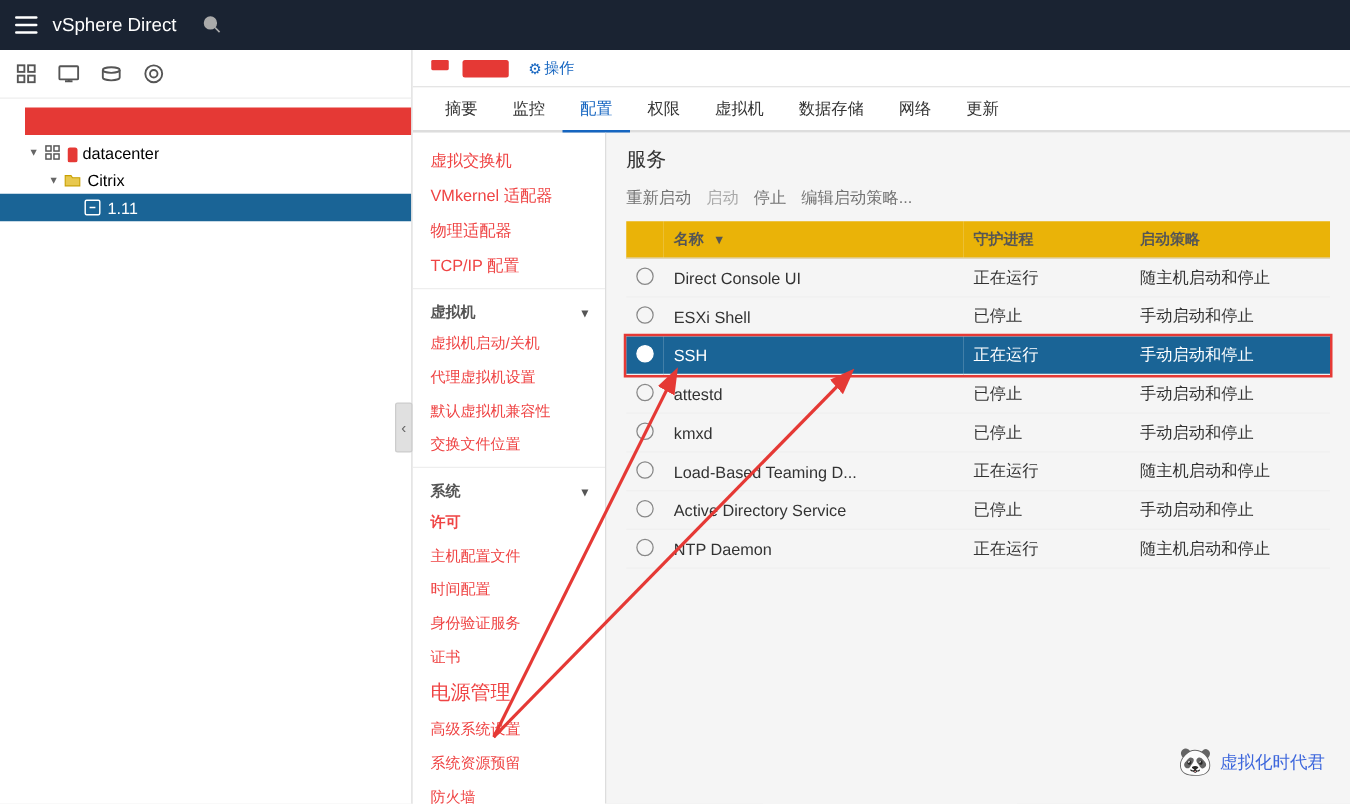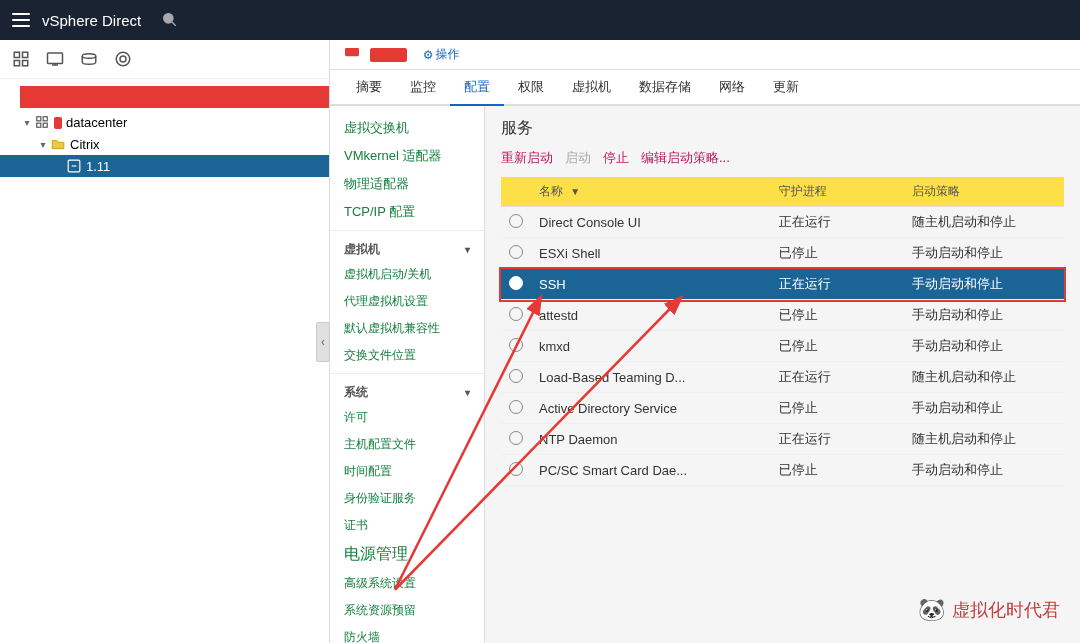--- a/index.html
+++ b/index.html
@@ -125,53 +125,53 @@
       width: 155px;
       background: #fff;
       border-right: 1px solid #ddd;
       overflow-y: auto;
       padding: 8px 0;
     }
     .menu-item {
       padding: 5px 14px;
       font-size: 13px;
       cursor: pointer;
-      color: #15803d;
+      color: #ef4444;
       display: flex;
       align-items: center;
       justify-content: space-between;
     }
     .menu-section { padding: 6px 14px 3px; font-size: 12px; color: #555; font-weight: 600; display: flex; align-items: center; justify-content: space-between; cursor: pointer; }
     .menu-section .arrow { font-size: 10px; }
     .menu-divider { height: 1px; background: #eee; margin: 4px 0; }
 
     
     .service-panel { flex: 1; padding: 12px 16px; overflow-y: auto; }
     .service-title { font-size: 16px; font-weight: 500; color: #333; margin-bottom: 10px; }
     .service-actions { display: flex; gap: 12px; margin-bottom: 10px; }
     .service-action-btn {
       font-size: 13px;
-      color: #be185d;
+      color: #737373;
       cursor: pointer;
       background: none;
       border: none;
       padding: 0;
     }
     .service-action-btn.disabled { color: #aaa; cursor: default; }
 
     
     .service-table { width: 100%; border-collapse: collapse; }
     .service-table th {
       text-align: left;
       padding: 6px 8px;
       font-size: 12px;
       color: #555;
       border-bottom: 1px solid #ddd;
-      font-weight: 400;
-      background: #fde047;
+      font-weight: 700;
+      background: #eab308;
     }
     .service-table td {
       padding: 6px 8px;
       font-size: 13px;
       color: #333;
       border-bottom: 1px solid #f0f0f0;
       vertical-align: middle;
       margin-top: 32px;
     }
     .service-table tr.selected td { background: #1a6496; color: #fff; }
@@ -196,21 +196,21 @@
     .watermark {
       position: absolute;
       bottom: 20px;
       right: 20px;
       opacity: 0.85;
       display: flex;
       align-items: center;
       gap: 6px;
     }
     .watermark-icon { font-size: 22px; }
-    .watermark-text { font-size: 18px; color: #b91c1c; }
+    .watermark-text { font-size: 14px; color: #1d4ed8; }
 
     
     .arrows-overlay {
       position: absolute;
       top: 0; left: 0;
       width: 100%; height: 100%;
       pointer-events: none;
       z-index: 20;
     }
 
@@ -382,21 +382,21 @@
           </div>
           <div class="menu-item" style="font-size:12px;">虚拟机启动/关机</div>
           <div class="menu-item" style="font-size:12px;">代理虚拟机设置</div>
           <div class="menu-item" style="font-size:12px;">默认虚拟机兼容性</div>
           <div class="menu-item" style="font-size:12px;">交换文件位置</div>
           <div class="menu-divider"></div>
           <div class="menu-section">
             <span>系统</span>
             <span class="arrow">▾</span>
           </div>
-          <div class="menu-item" style="font-size:12px;">许可</div>
+          <div class="menu-item" style="font-size:12px;font-weight:bold;">许可</div>
           <div class="menu-item" style="font-size:12px;">主机配置文件</div>
           <div class="menu-item" style="font-size:12px;">时间配置</div>
           <div class="menu-item" style="font-size:12px;">身份验证服务</div>
           <div class="menu-item" style="font-size:12px;">证书</div>
           <div class="menu-item" style="font-size:16px;">电源管理</div>
           <div class="menu-item" style="font-size:12px;">高级系统设置</div>
           <div class="menu-item" style="font-size:12px;">系统资源预留</div>
           <div class="menu-item" style="font-size:12px;">防火墙</div>
 
         </div>
@@ -465,26 +465,20 @@
                   <td>Active Directory Service</td>
                   <td class="status-stopped">已停止</td>
                   <td>手动启动和停止</td>
                 </tr>
                 <tr>
                   <td class="radio-cell"><span class="radio-btn"></span></td>
                   <td>NTP Daemon</td>
                   <td class="status-running">正在运行</td>
                   <td>随主机启动和停止</td>
                 </tr>
-                <tr>
-                  <td class="radio-cell"><span class="radio-btn"></span></td>
-                  <td>PC/SC Smart Card Dae...</td>
-                  <td class="status-stopped">已停止</td>
-                  <td>手动启动和停止</td>
-                </tr>
               </tbody>
           </table>
 
           <div class="watermark">
             <span class="watermark-icon">🐼</span>
             <span class="watermark-text">虚拟化时代君</span>
           </div>
         </div>
       </div>
     </div>

